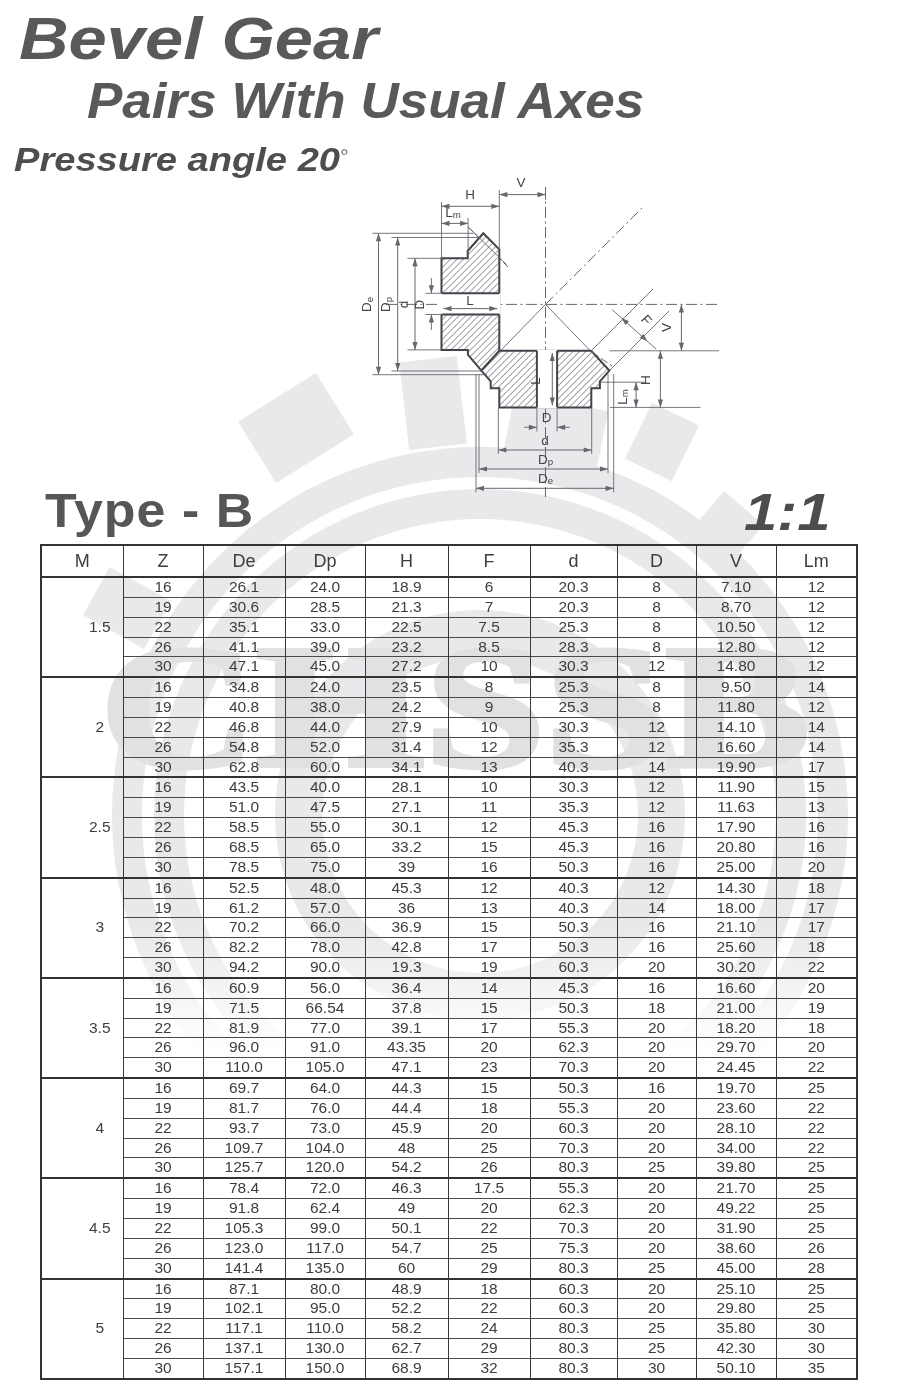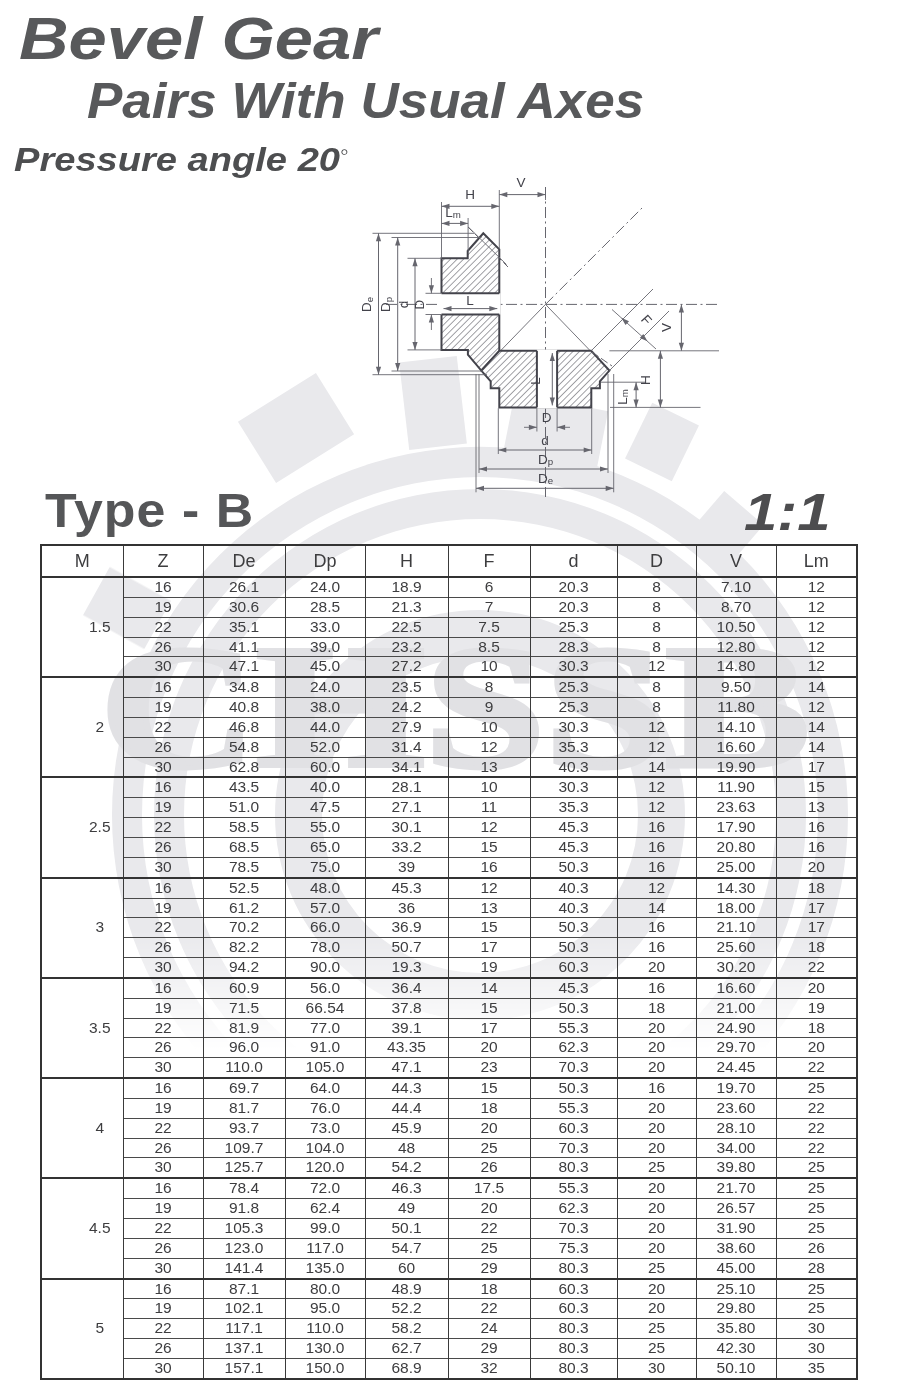--- a/index.html
+++ b/index.html
@@ -391,21 +391,21 @@
 <td>15</td>
 </tr>
 <tr>
 <td>19</td>
 <td>51.0</td>
 <td>47.5</td>
 <td>27.1</td>
 <td>11</td>
 <td>35.3</td>
 <td>12</td>
-<td>23.63</td>
+<td>11.63</td>
 <td>13</td>
 </tr>
 <tr>
 <td>22</td>
 <td>58.5</td>
 <td>55.0</td>
 <td>30.1</td>
 <td>12</td>
 <td>45.3</td>
 <td>16</td>
@@ -465,21 +465,21 @@
 <td>15</td>
 <td>50.3</td>
 <td>16</td>
 <td>21.10</td>
 <td>17</td>
 </tr>
 <tr>
 <td>26</td>
 <td>82.2</td>
 <td>78.0</td>
-<td>50.7</td>
+<td>42.8</td>
 <td>17</td>
 <td>50.3</td>
 <td>16</td>
 <td>25.60</td>
 <td>18</td>
 </tr>
 <tr>
 <td>30</td>
 <td>94.2</td>
 <td>90.0</td>
@@ -514,21 +514,21 @@
 <td>19</td>
 </tr>
 <tr>
 <td>22</td>
 <td>81.9</td>
 <td>77.0</td>
 <td>39.1</td>
 <td>17</td>
 <td>55.3</td>
 <td>20</td>
-<td>24.90</td>
+<td>18.20</td>
 <td>18</td>
 </tr>
 <tr>
 <td>26</td>
 <td>96.0</td>
 <td>91.0</td>
 <td>43.35</td>
 <td>20</td>
 <td>62.3</td>
 <td>20</td>
@@ -615,21 +615,21 @@
 <td>25</td>
 </tr>
 <tr>
 <td>19</td>
 <td>91.8</td>
 <td>62.4</td>
 <td>49</td>
 <td>20</td>
 <td>62.3</td>
 <td>20</td>
-<td>26.57</td>
+<td>49.22</td>
 <td>25</td>
 </tr>
 <tr>
 <td>22</td>
 <td>105.3</td>
 <td>99.0</td>
 <td>50.1</td>
 <td>22</td>
 <td>70.3</td>
 <td>20</td>

